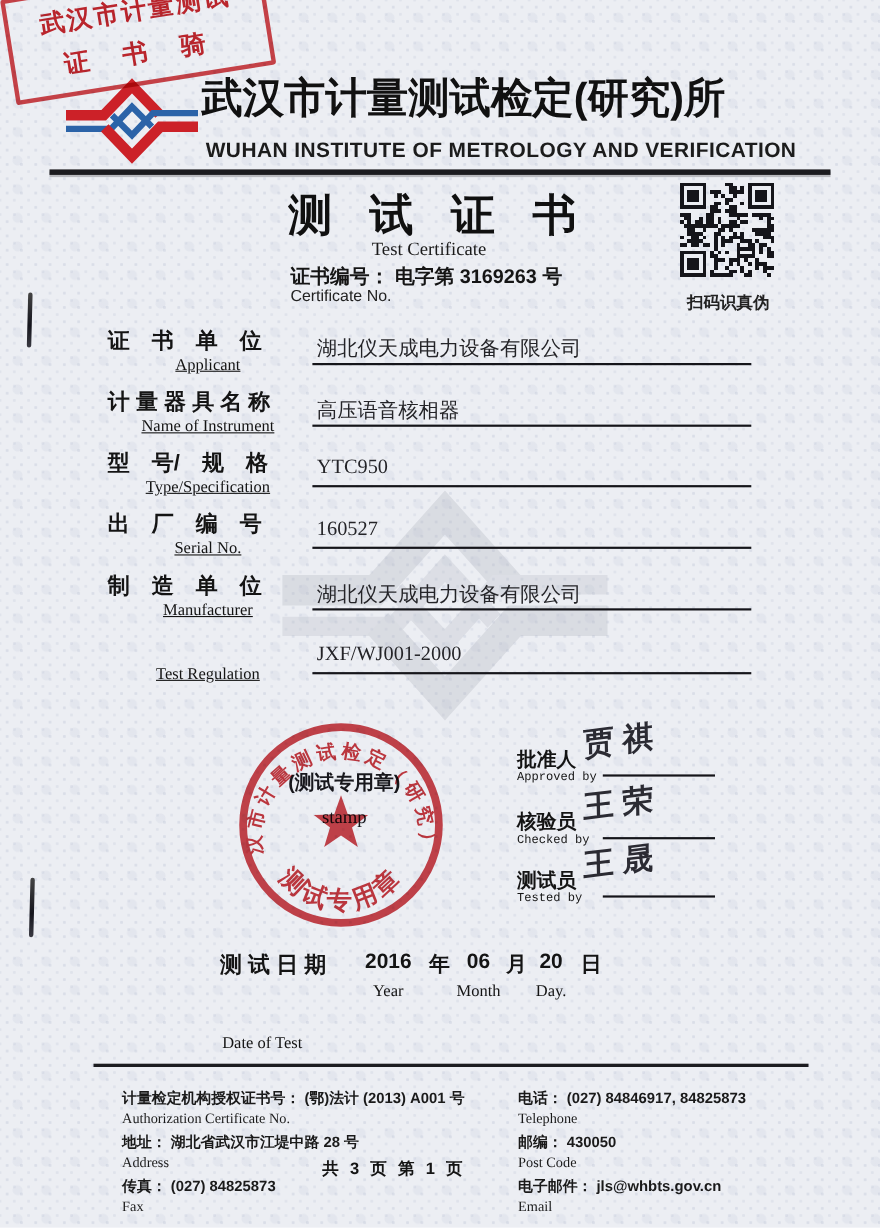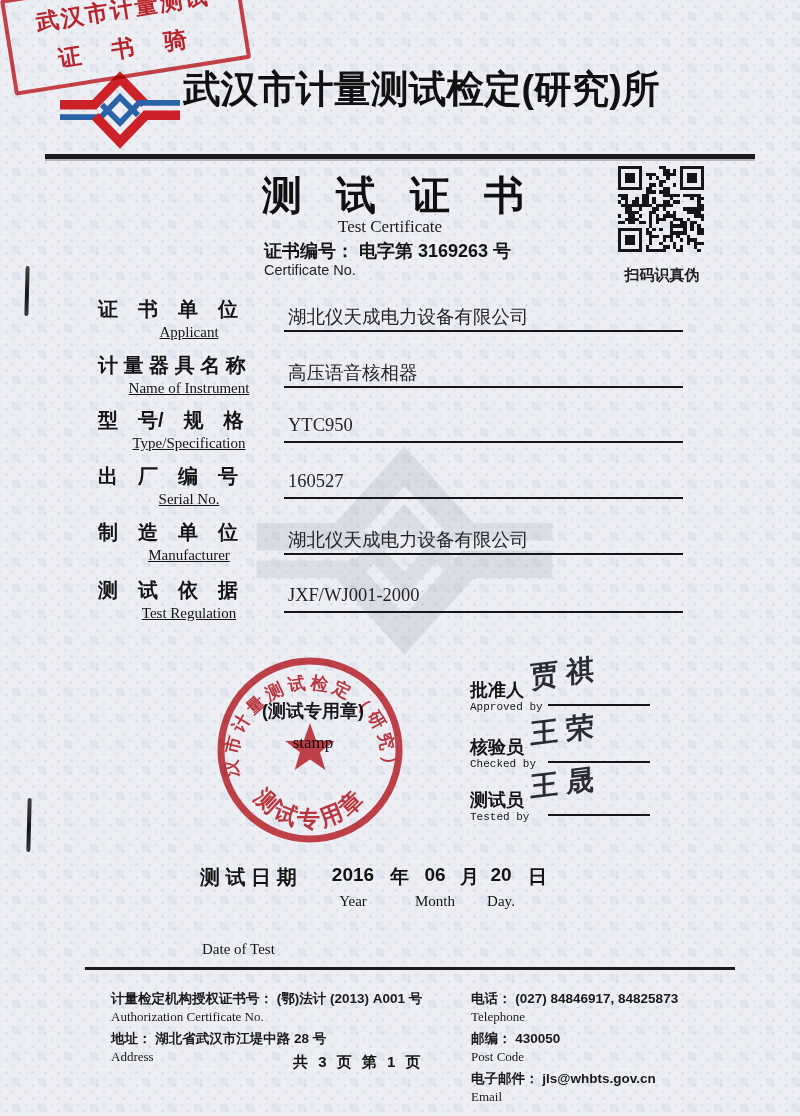--- a/index.html
+++ b/index.html
@@ -78,20 +78,21 @@
   <div class="staple" style="left:25px;top:266px;height:50px;"></div>
   <div class="staple" style="left:27px;top:798px;height:54px;"></div>
 
   <svg class="abs" style="left:55px;top:60px;" width="130" height="100" viewBox="0 0 130 105">
     <path d="M2 47 H38 L65 19 L91 46" stroke="#cc2128" stroke-width="10" fill="none"></path>
     <path d="M2 60 H45 L65 39 L84 58" stroke="#2b63a8" stroke-width="6" fill="none"></path>
     <path d="M128 58 H92 L65 86 L39 59" stroke="#cc2128" stroke-width="10" fill="none"></path>
     <path d="M128 45 H85 L65 66 L46 47" stroke="#2b63a8" stroke-width="6" fill="none"></path>
   </svg>
   <div class="abs inst-zh">武汉市计量测试检定(研究)所</div>
+  <div class="abs inst-en">WUHAN INSTITUTE OF METROLOGY AND VERIFICATION</div>
   <div class="abs head-rule"></div>
 
   <div class="abs doc-title">测试证书</div>
   <div class="abs doc-title-en">Test Certificate</div>
   <div class="abs cert-line">证书编号： 电字第 3169263 号</div>
   <div class="abs cert-en">Certificate No.</div>
 
   <div class="abs qr-box">
     <svg id="qr-svg" width="86" height="86" viewBox="0 0 25 25" shape-rendering="crispEdges">
         <rect x="12" y="0" width="1" height="1" fill="#15151a"></rect>
@@ -347,21 +348,20 @@
     <span class="val">160527</span>
     <span class="line"></span>
   </div>
   <div class="field" style="top:515px;">
     <span class="zh">制　造　单　位</span>
     <span class="en">Manufacturer</span>
     <span class="val">湖北仪天成电力设备有限公司</span>
     <span class="line"></span>
   </div>
   <div class="field" style="top:573px;">
-    <span class="zh">测　试　依　据</span>
     <span class="en">Test Regulation</span>
     <span class="val">JXF/WJ001-2000</span>
     <span class="line"></span>
   </div>
 
   <div class="edge-stamp">
     <div class="l1">武汉市计量测试</div>
     <div class="l2">证 书 骑</div>
   </div>
 
@@ -429,20 +429,24 @@
   <div class="abs foot-rule"></div>
   <div class="fcol" style="left:95px;">
     <div class="fpair">
       <div class="zh">计量检定机构授权证书号： (鄂)法计 (2013) A001 号</div>
       <div class="en">Authorization Certificate No.</div>
     </div>
     <div class="fpair">
       <div class="zh">地址： 湖北省武汉市江堤中路 28 号</div>
       <div class="en">Address</div>
     </div>
+    <div class="fpair">
+      <div class="zh">传真： (027) 84825873</div>
+      <div class="en">Fax</div>
+    </div>
   </div>
   <div class="fcol" style="left:455px;">
     <div class="fpair">
       <div class="zh">电话： (027) 84846917, 84825873</div>
       <div class="en">Telephone</div>
     </div>
     <div class="fpair">
       <div class="zh">邮编： 430050</div>
       <div class="en">Post Code</div>
     </div>

